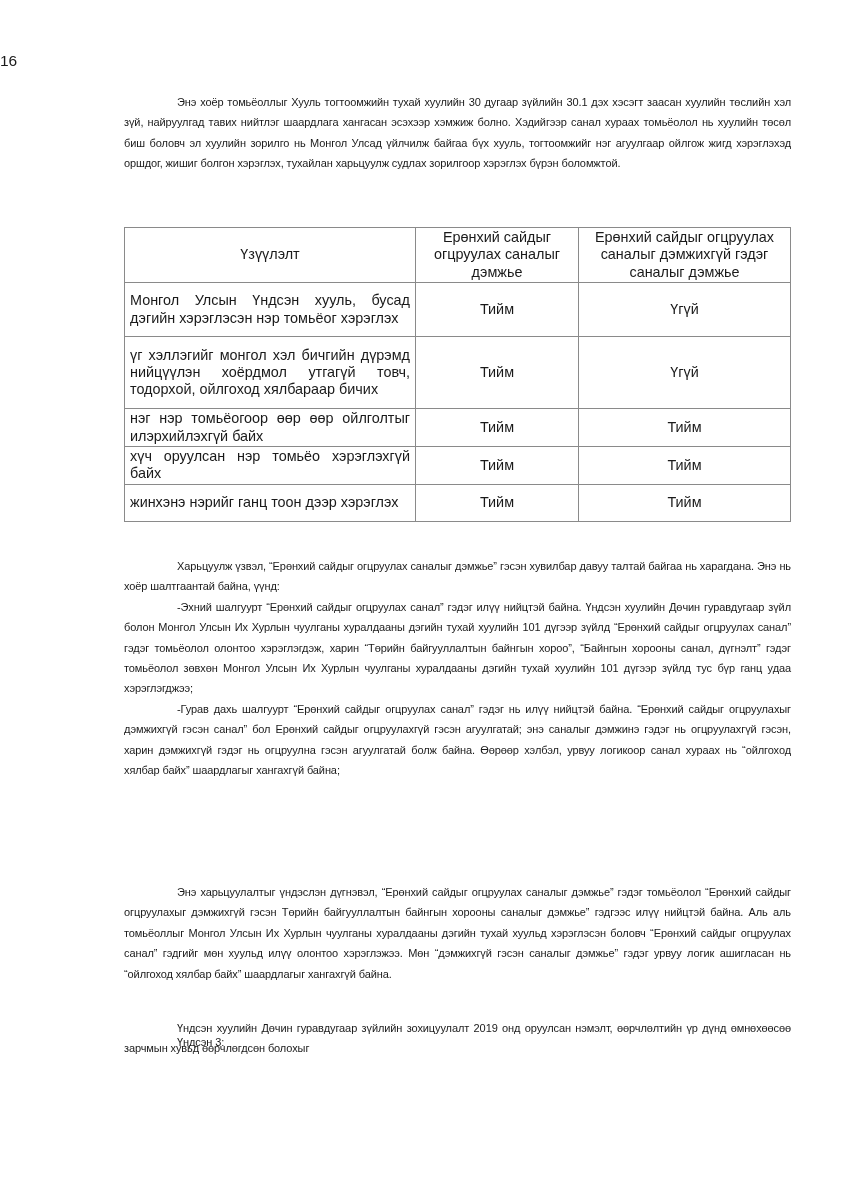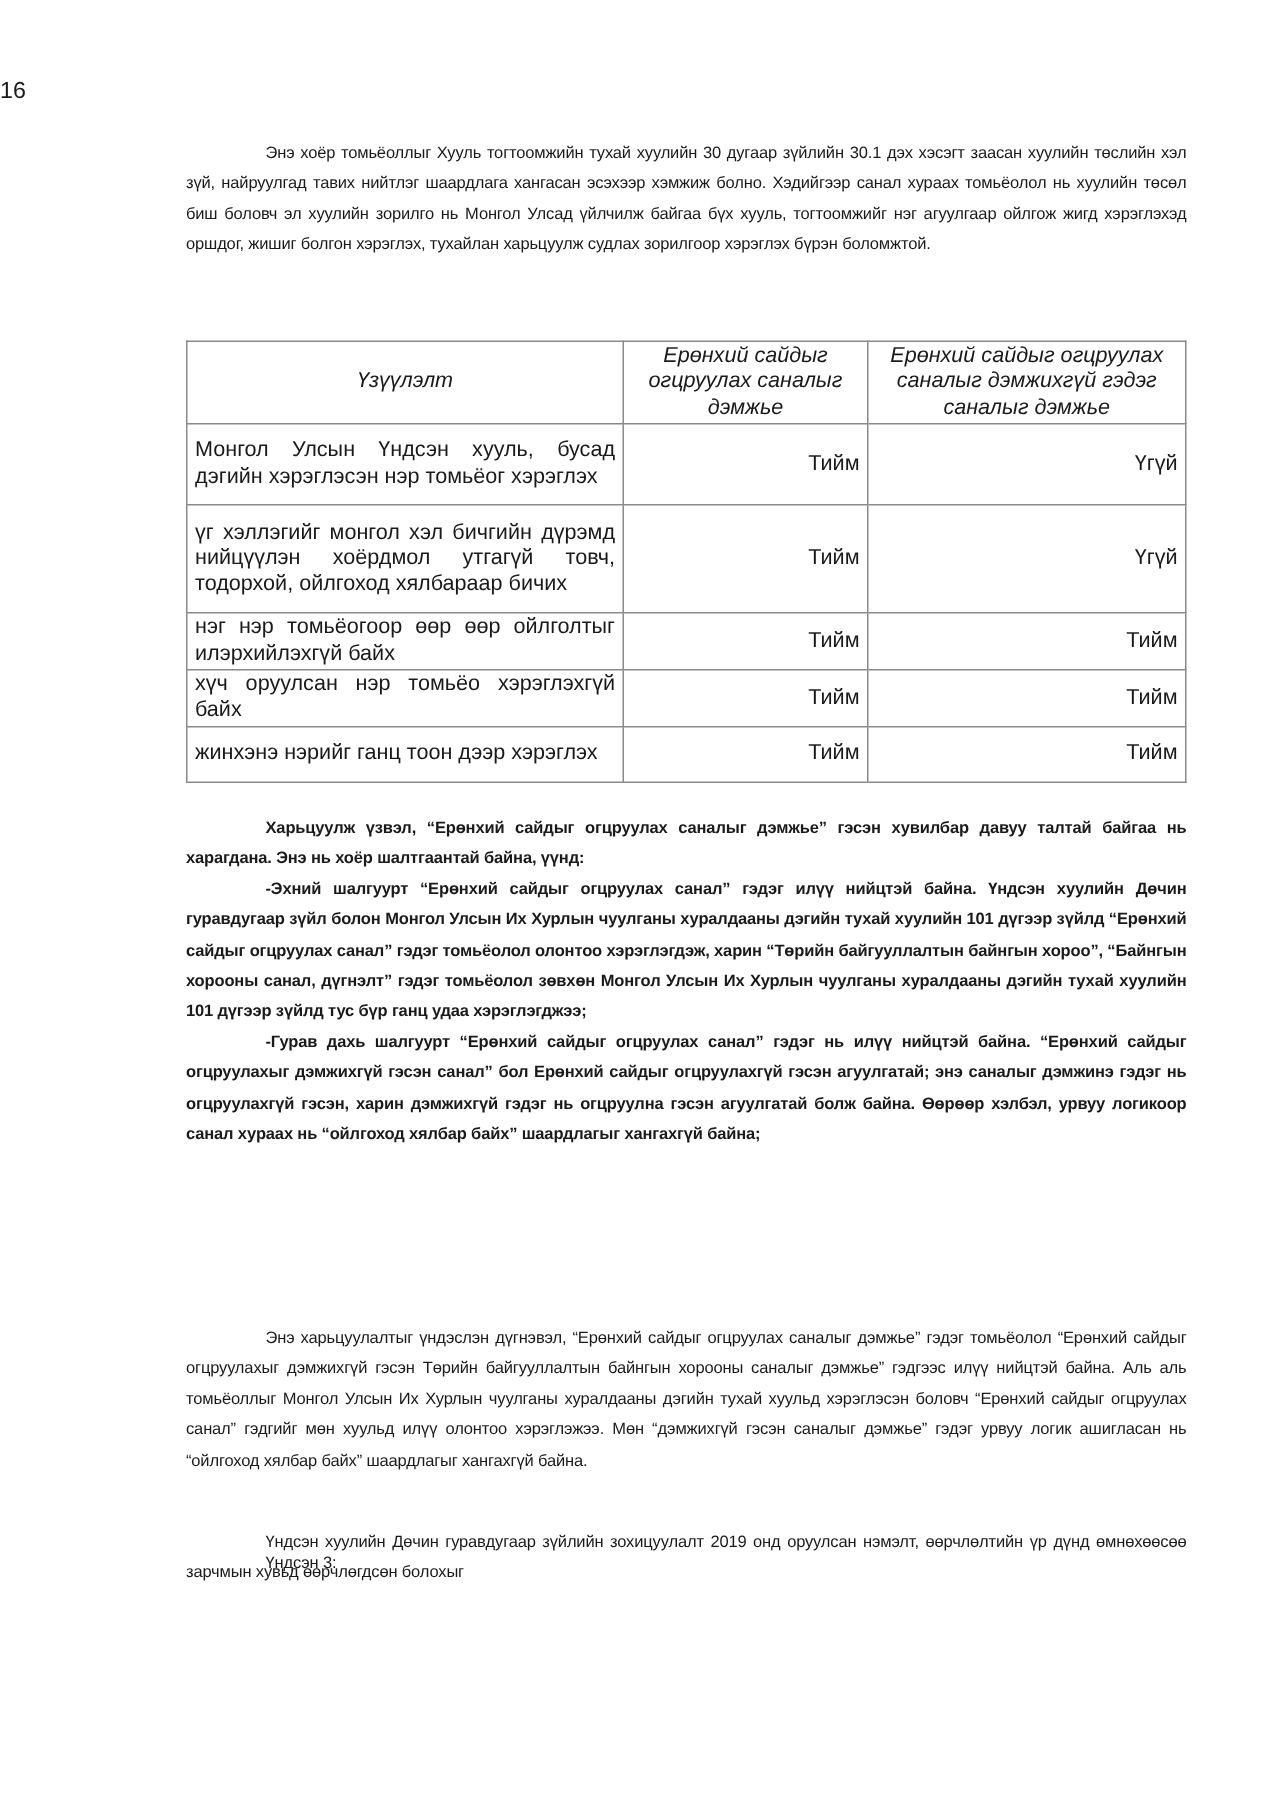--- a/index.html
+++ b/index.html
@@ -3,25 +3,25 @@
   <meta charset="utf-8">
   <style>
     html, body { margin: 0; padding: 0; background: #ffffff; }
     body { width: 848px; height: 1200px; position: relative; overflow: hidden;
       font-family: "Liberation Sans", sans-serif; color: #1a1a1a; }
     .page-number { position: absolute; top: 52px; left: 0; width: 848px; font-size: 15.5px; }
     .text-block { position: absolute; left: 124px; width: 667px; font-size: 11px; line-height: 20.4px; text-align: justify; letter-spacing: -0.1px; }
     .p-indent { text-indent: 53px; margin: 0; }
     table.compare { position: absolute; left: 124px; top: 227px; width: 667px; border-collapse: collapse; font-size: 14.4px; line-height: 17.4px; }
     table.compare td, table.compare th { border: 1px solid #8a8a8a; padding: 1px 5px; vertical-align: middle; font-weight: normal; }
-    table.compare th { text-align: center; height: 52px; font-style: italic; }
+    table.compare th { text-align: center; height: 52px; }
     th.c1, td.c1 { width: 280px; }
     th.c2, td.c2 { width: 152px; }
     td.c1 { text-align: justify; text-align-last: left; }
-    td.c2, td.c3 { text-align: right; }
+    td.c2, td.c3 { text-align: center; }
   </style>
 </head>
 <body>
 
 <div class="page-number">16</div>
 
 <div class="text-block" style="top:92px;">
   <p class="p-indent">Энэ хоёр томьёоллыг Хууль тогтоомжийн тухай хуулийн 30 дугаар зүйлийн 30.1 дэх хэсэгт заасан хуулийн төслийн хэл зүй, найруулгад тавих нийтлэг шаардлага хангасан эсэхээр хэмжиж болно. Хэдийгээр санал хураах томьёолол нь хуулийн төсөл биш боловч эл хуулийн зорилго нь Монгол Улсад үйлчилж байгаа бүх хууль, тогтоомжийг нэг агуулгаар ойлгож жигд хэрэглэхэд оршдог, жишиг болгон хэрэглэх, тухайлан харьцуулж судлах зорилгоор хэрэглэх бүрэн боломжтой.</p>
 </div>
 
@@ -55,21 +55,21 @@
       <td class="c3">Тийм</td>
     </tr>
     <tr style="height:37px;">
       <td class="c1">жинхэнэ нэрийг ганц тоон дээр хэрэглэх</td>
       <td class="c2">Тийм</td>
       <td class="c3">Тийм</td>
     </tr>
   </tbody>
 </table>
 
-<div class="text-block" style="top:542px;font-weight:bold;">
+<div class="text-block" style="top:556px;">
   <p class="p-indent">Харьцуулж үзвэл, “Ерөнхий сайдыг огцруулах саналыг дэмжье” гэсэн хувилбар давуу талтай байгаа нь харагдана. Энэ нь хоёр шалтгаантай байна, үүнд:</p>
   <p class="p-indent">-Эхний шалгуурт “Ерөнхий сайдыг огцруулах санал” гэдэг илүү нийцтэй байна. Үндсэн хуулийн Дөчин гуравдугаар зүйл болон Монгол Улсын Их Хурлын чуулганы хуралдааны дэгийн тухай хуулийн 101 дүгээр зүйлд “Ерөнхий сайдыг огцруулах санал” гэдэг томьёолол олонтоо хэрэглэгдэж, харин “Төрийн байгууллалтын байнгын хороо”, “Байнгын хорооны санал, дүгнэлт” гэдэг томьёолол зөвхөн Монгол Улсын Их Хурлын чуулганы хуралдааны дэгийн тухай хуулийн 101 дүгээр зүйлд тус бүр ганц удаа хэрэглэгджээ;</p>
   <p class="p-indent">-Гурав дахь шалгуурт “Ерөнхий сайдыг огцруулах санал” гэдэг нь илүү нийцтэй байна. “Ерөнхий сайдыг огцруулахыг дэмжихгүй гэсэн санал” бол Ерөнхий сайдыг огцруулахгүй гэсэн агуулгатай; энэ саналыг дэмжинэ гэдэг нь огцруулахгүй гэсэн, харин дэмжихгүй гэдэг нь огцруулна гэсэн агуулгатай болж байна. Өөрөөр хэлбэл, урвуу логикоор санал хураах нь “ойлгоход хялбар байх” шаардлагыг хангахгүй байна;</p>
 </div>
 
 <div class="text-block" style="top:882px;">
   <p class="p-indent">Энэ харьцуулалтыг үндэслэн дүгнэвэл, “Ерөнхий сайдыг огцруулах саналыг дэмжье” гэдэг томьёолол “Ерөнхий сайдыг огцруулахыг дэмжихгүй гэсэн Төрийн байгууллалтын байнгын хорооны саналыг дэмжье” гэдгээс илүү нийцтэй байна. Аль аль томьёоллыг Монгол Улсын Их Хурлын чуулганы хуралдааны дэгийн тухай хуульд хэрэглэсэн боловч “Ерөнхий сайдыг огцруулах санал” гэдгийг мөн хуульд илүү олонтоо хэрэглэжээ. Мөн “дэмжихгүй гэсэн саналыг дэмжье” гэдэг урвуу логик ашигласан нь “ойлгоход хялбар байх” шаардлагыг хангахгүй байна.</p>
 </div>
 
 <div class="text-block" style="top:1032px;">

